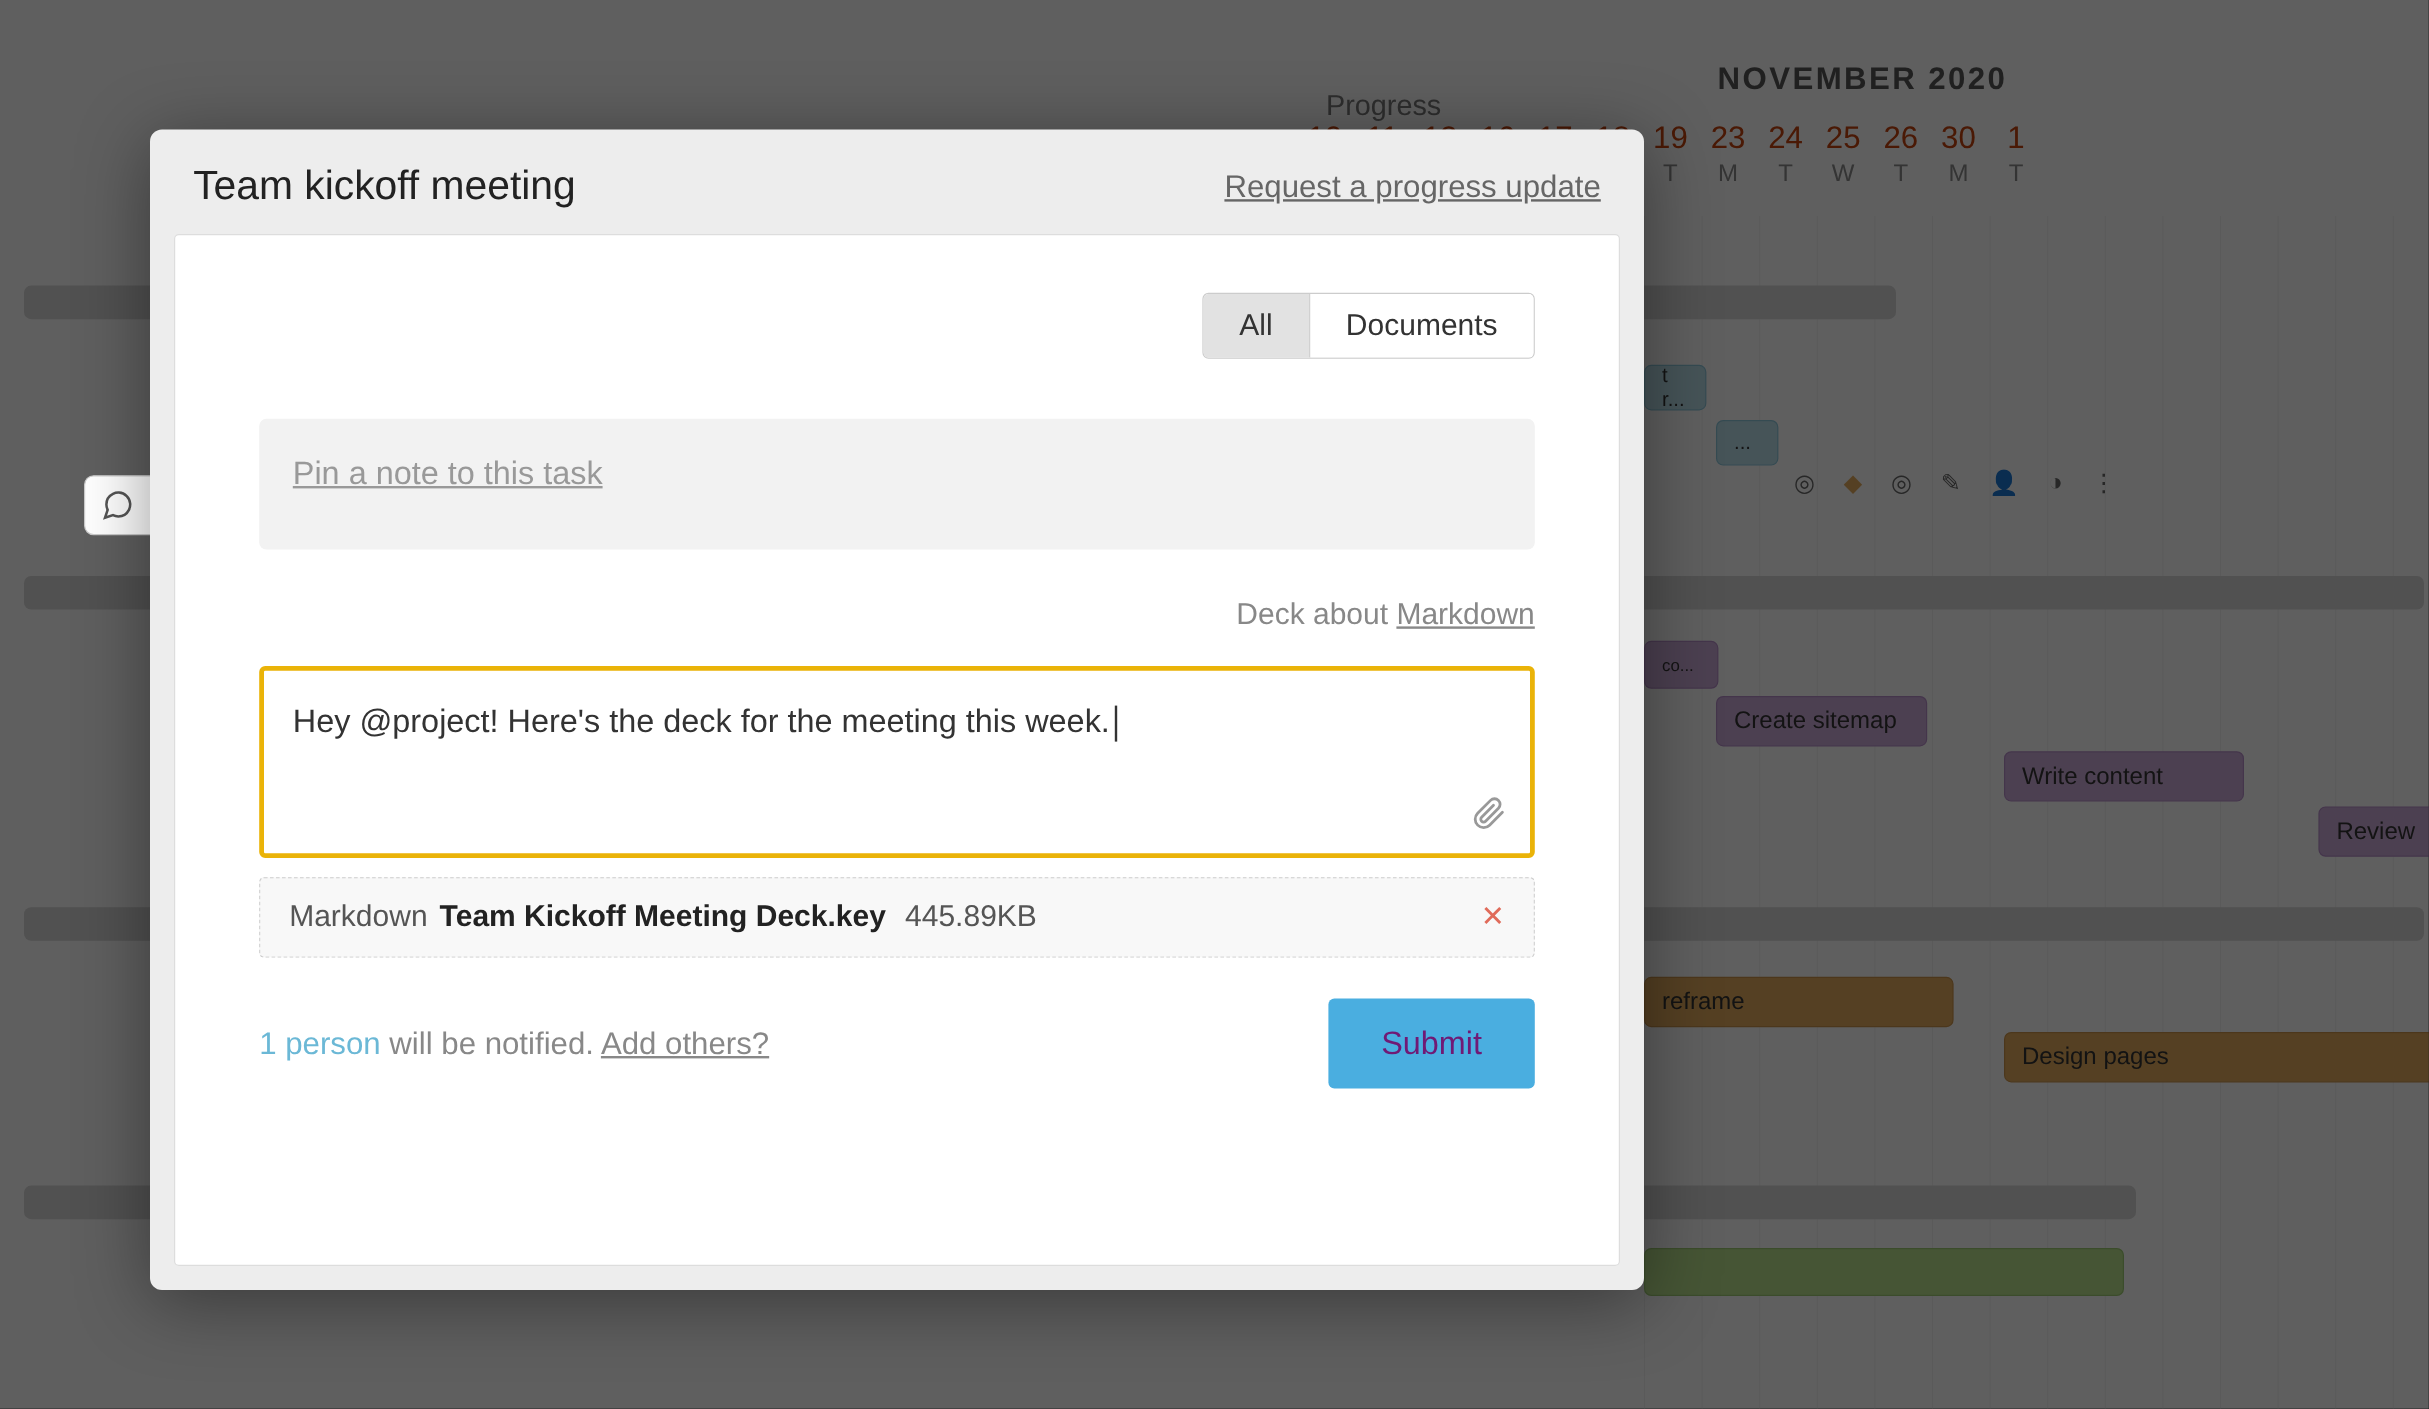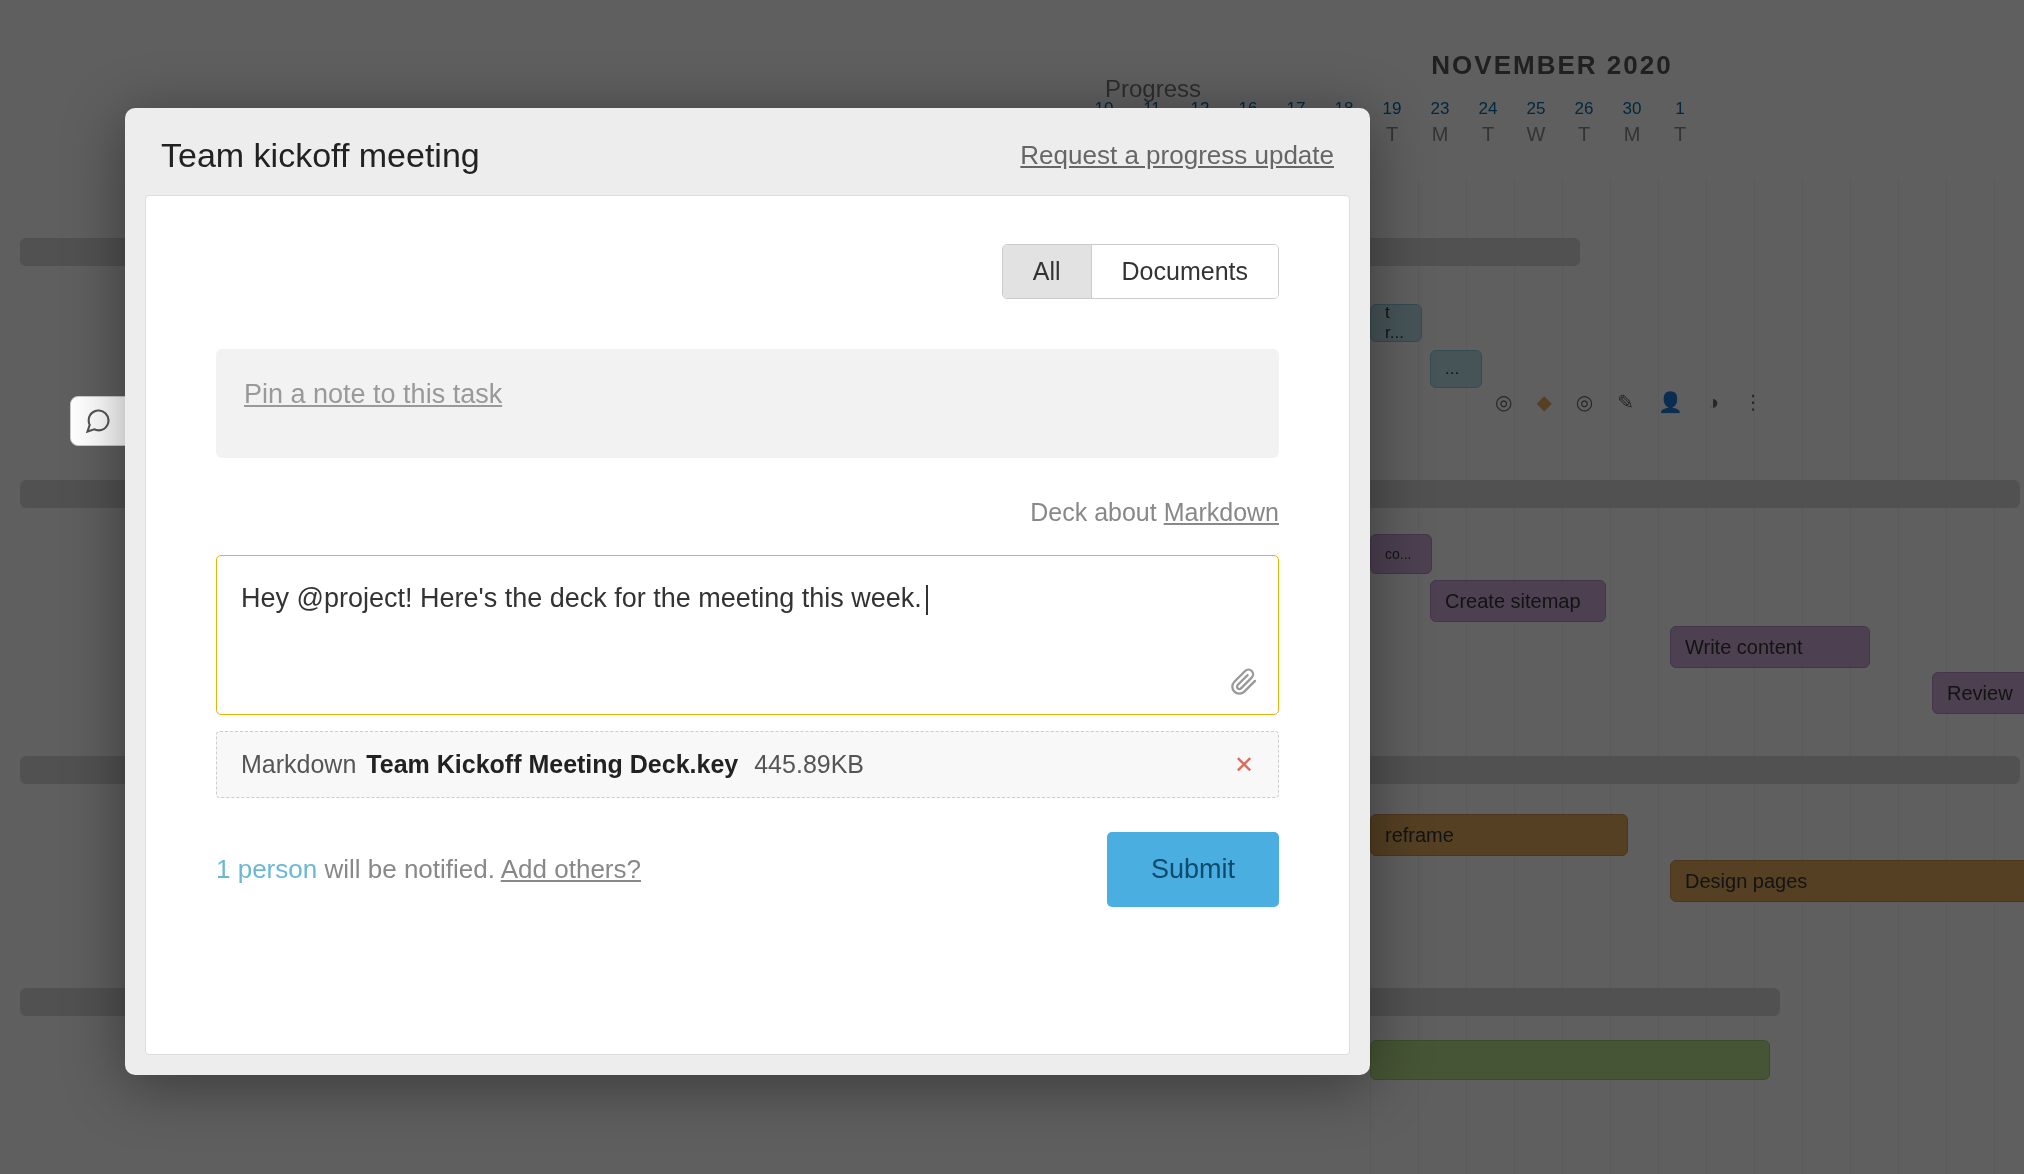--- a/index.html
+++ b/index.html
@@ -33,21 +33,21 @@
   font-weight: 600;
   margin-bottom: 18px;
 }
 .day-cols {
   display: flex;
 }
 .day-col {
   width: 48px;
   text-align: center;
 }
-.day-num { font-size: 17px; color: #0369a1; font-weight: 500; }
+.day-num { font-size: 26px; color: #c2410c; font-weight: 500; }
 .day-let { font-size: 20px; color: #888; margin-top: 4px; }
 
 .gantt-row {
   position: absolute;
   height: 44px;
   border-radius: 6px;
   display: flex;
   align-items: center;
   padding: 0 14px;
   font-size: 20px;
@@ -176,21 +176,21 @@
 
 .markdown-hint {
   text-align: right;
   font-size: 25px;
   color: #888;
   margin-bottom: 28px;
 }
 .markdown-hint .link { text-decoration: underline; cursor: pointer; }
 
 .comment-box {
-  border: 1px solid #eab308;
+  border: 4px solid #eab308;
   border-radius: 5px;
   padding: 24px 24px 16px;
   margin-bottom: 16px;
   position: relative;
   min-height: 160px;
 }
 .comment-text {
   font-size: 27px;
   color: #333;
   line-height: 1.4;
@@ -240,21 +240,21 @@
   align-items: center;
 }
 .notify-text {
   font-size: 26px;
   color: #888;
 }
 .notify-text .count { color: #6bb8d6; cursor: pointer; }
 .notify-text .add { text-decoration: underline; color: #888; cursor: pointer; }
 .submit-btn {
   background: #4aaee0;
-  color: #0c4a6e;
+  color: #701a75;
   border: none;
   border-radius: 5px;
   padding: 22px 44px;
   font-size: 27px;
   cursor: pointer;
 }
 </style>
 </head>
 <body>
 

